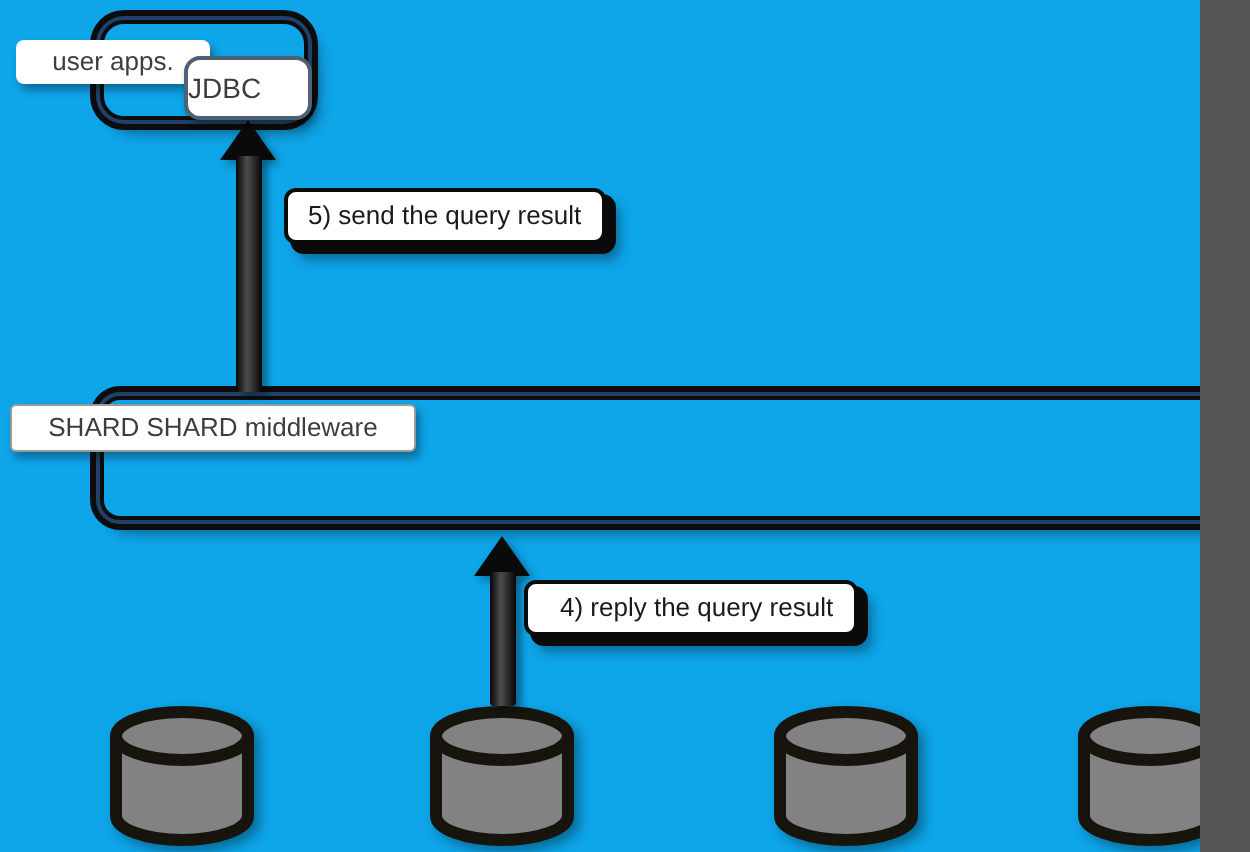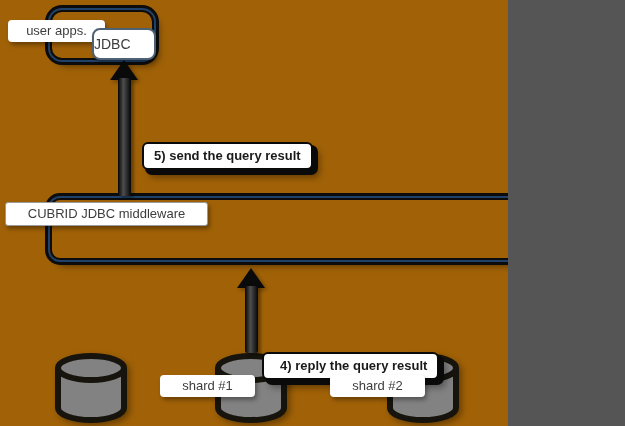--- a/index.html
+++ b/index.html
@@ -2,23 +2,23 @@
 <html><head>
 <meta charset="utf-8">
 <style>
   html,body{margin:0;padding:0;}
   body{
     font-family:"Liberation Sans", sans-serif;
     background:#555;
   }
   #canvas{
     position:relative;
-    width:508px;
+    width:600px;
     height:426px;
-    background:#a16207;
+    background:#0ea5e9;
     overflow:hidden;
   }
   
   .frame-box{
     position:absolute;
     border:2px solid #0c0c0c;
     border-radius:12px;
     box-shadow:
       0 0 0 2px #20426a,
       0 0 0 5px #0c0c0c,
@@ -43,31 +43,30 @@
   .thin-border{
     border:1px solid #9a9a9a;
     border-radius:3px;
   }
   
   .callout{
     position:absolute;
     background:#ffffff;
     color:#1a1a1a;
     font-size:13px;
-    font-weight:bold;
+    font-weight:normal;
     line-height:24px;
     height:24px;
     padding:0 10px;
     text-align:left;
     border:2px solid #0a0a0a;
     border-radius:6px;
     box-shadow:4px 4px 0 1px #0a0a0a, 7px 8px 6px rgba(0,0,0,.35);
     z-index:3;
     white-space:nowrap;
-    margin-top:48px;
   }
   
   .jdbc-box{
     position:absolute;
     left:92px; top:28px;
     width:60px; height:28px;
     background:#ffffff;
     border:2px solid #4e6175;
     border-radius:8px;
     color:#3d3d3d;
@@ -117,37 +116,35 @@
 
   <div class="arrow-head" style="left:237px; top:268px;"></div>
   <div class="arrow-shaft" style="left:245px; top:286px; height:67px;"></div>
 
   <div class="white-label" style="left:8px; top:20px; width:97px;">user apps.</div>
 
   <div class="jdbc-box">JDBC</div>
 
   <div class="callout" style="left:142px; top:94px;">5) send the query result</div>
 
-  <div class="white-label thin-border" style="left:5px; top:202px; width:201px;">CUBRID JDBC middleware</div>
+  <div class="white-label thin-border" style="left:5px; top:202px; width:201px;">SHARD SHARD middleware</div>
 
-  <div class="callout" style="left:262px; top:304px;padding-left:16px;">4) reply the query result</div>
+  <div class="callout" style="left:262px; top:290px;padding-left:16px;">4) reply the query result</div>
 
   <svg class="shard-svg" style="left:49px;" width="84" height="72" viewBox="0 0 84 72">
     <path d="M9 16 v40 a33 12 0 0 0 66 0 v-40" fill="#828282" stroke="#16140c" stroke-width="6"></path>
     <ellipse cx="42" cy="16" rx="33" ry="12" fill="#828282" stroke="#16140c" stroke-width="6"></ellipse>
   </svg>
   <svg class="shard-svg" style="left:209px;" width="84" height="72" viewBox="0 0 84 72">
     <path d="M9 16 v40 a33 12 0 0 0 66 0 v-40" fill="#828282" stroke="#16140c" stroke-width="6"></path>
     <ellipse cx="42" cy="16" rx="33" ry="12" fill="#828282" stroke="#16140c" stroke-width="6"></ellipse>
   </svg>
   <svg class="shard-svg" style="left:381px;" width="84" height="72" viewBox="0 0 84 72">
     <path d="M9 16 v40 a33 12 0 0 0 66 0 v-40" fill="#828282" stroke="#16140c" stroke-width="6"></path>
     <ellipse cx="42" cy="16" rx="33" ry="12" fill="#828282" stroke="#16140c" stroke-width="6"></ellipse>
   </svg>
   <svg class="shard-svg" style="left:533px;" width="84" height="72" viewBox="0 0 84 72">
     <path d="M9 16 v40 a33 12 0 0 0 66 0 v-40" fill="#828282" stroke="#16140c" stroke-width="6"></path>
     <ellipse cx="42" cy="16" rx="33" ry="12" fill="#828282" stroke="#16140c" stroke-width="6"></ellipse>
   </svg>
 
-  <div class="white-label shard-label" style="left:160px;">shard #1</div>
-  <div class="white-label shard-label" style="left:330px;">shard #2</div>
 
 </div>
 
 </body></html>

